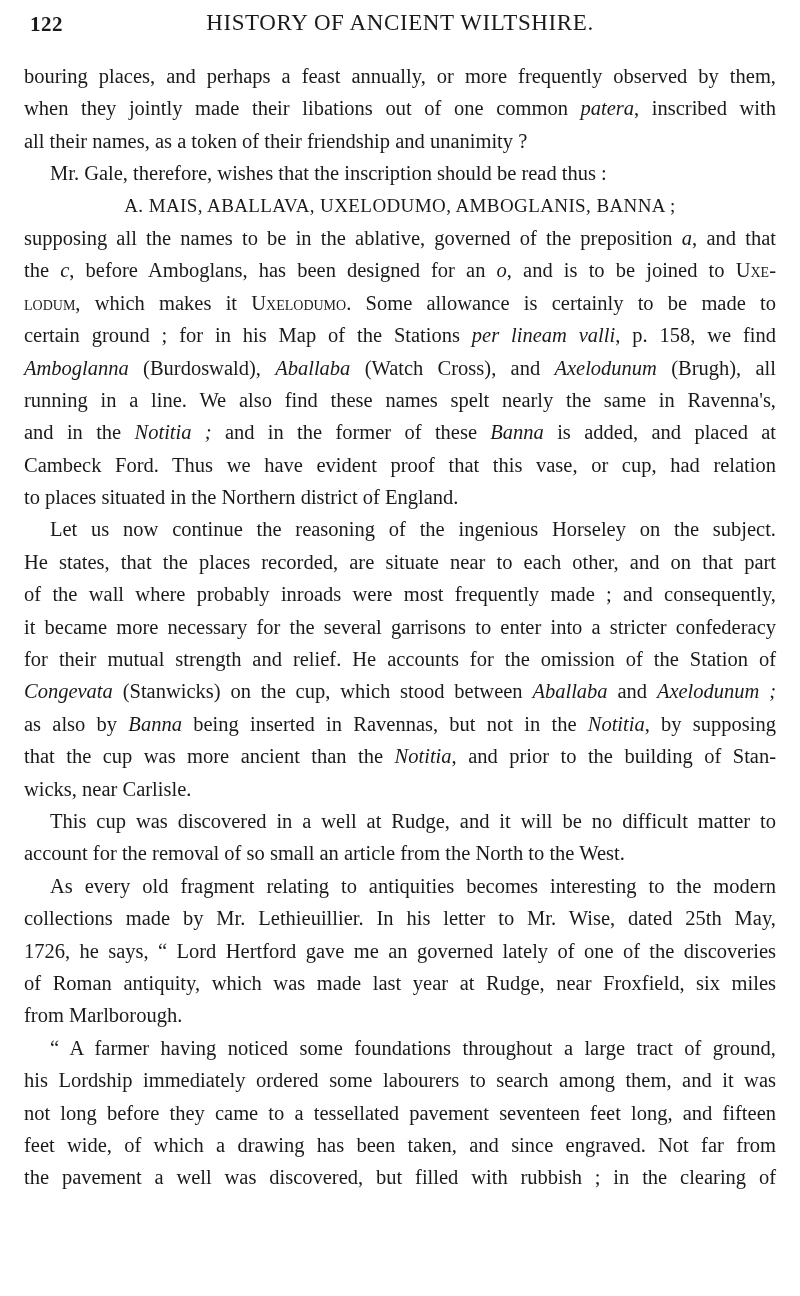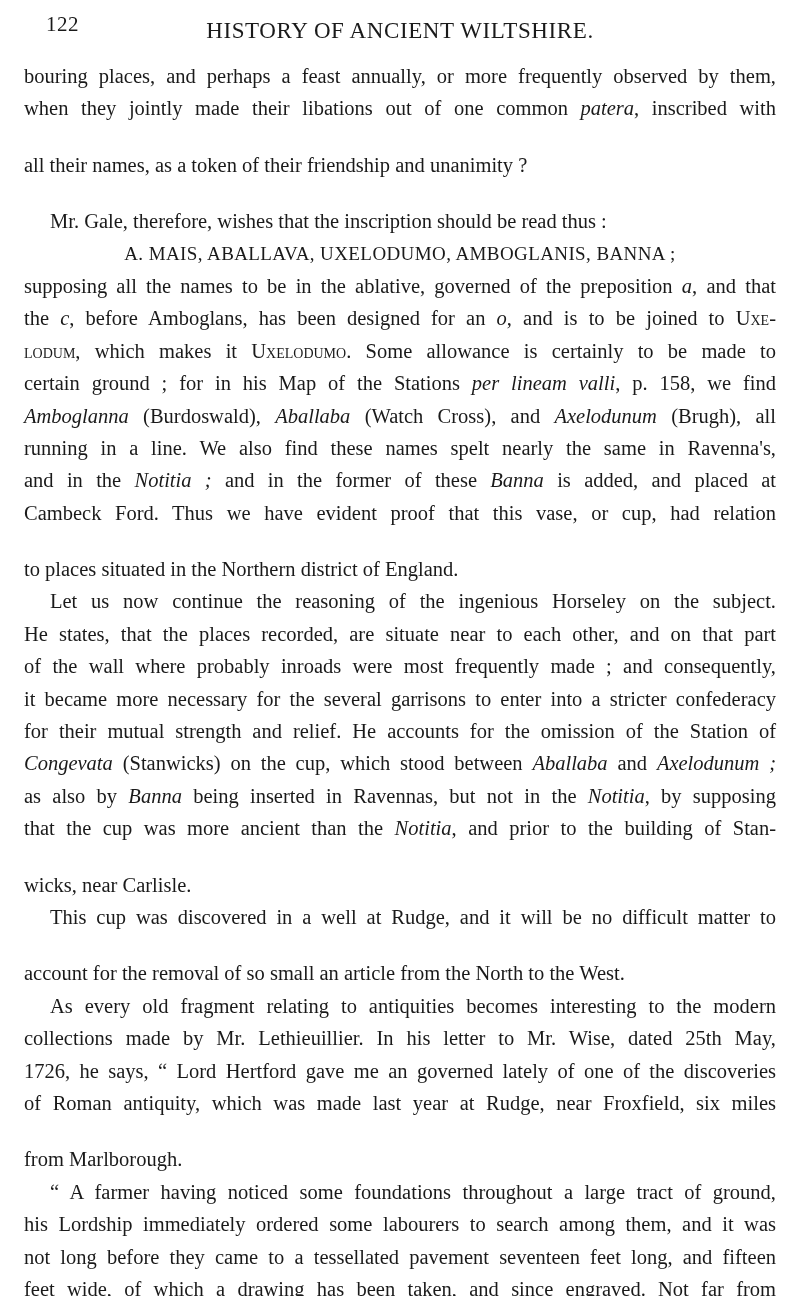--- a/index.html
+++ b/index.html
@@ -1,25 +1,25 @@
 <!DOCTYPE html>
 <html><head>
 <meta charset="utf-8">
 <style>
   html, body { margin: 0; padding: 0; background: #ffffff; }
   body { width: 800px; height: 1296px; overflow: hidden; position: relative;
          font-family: "Liberation Serif", "DejaVu Serif", serif; color: #1a1a1a; }
   .header { position: absolute; top: 8px; left: 24px; width: 752px; height: 40px; }
-  .page-num { position: absolute; left: 22px; top: 4px; font-size: 21px; letter-spacing: 0.5px; }
+  .page-num { position: absolute; left: 6px; top: 4px; font-size: 21px; letter-spacing: 0.5px; font-weight: bold; }
   .running-title { position: absolute; left: 0; right: 0; top: 2px; text-align: center;
-                   font-size: 23px; letter-spacing: 0.6px; margin-top: 8px; }
+                   font-size: 23px; letter-spacing: 0.6px; }
   .body-text { position: absolute; top: 60px; left: 24px; width: 752px; }
   .line { height: 32.4px; line-height: 32.4px; font-size: 20.5px; white-space: nowrap;
           text-align: justify; text-align-last: justify; }
-  .line.last { text-align-last: left; margin-top: 24px; }
+  .line.last { text-align-last: left; }
   .line.indent { padding-left: 26px; }
   .line.center { text-align: right; text-align-last: center; font-size: 19px; letter-spacing: 0.4px; }
   .sc { font-variant: small-caps; }
   i { font-style: italic; }
 </style>
 </head>
 <body>
 
 <div class="header">
   <span class="page-num">122</span>

